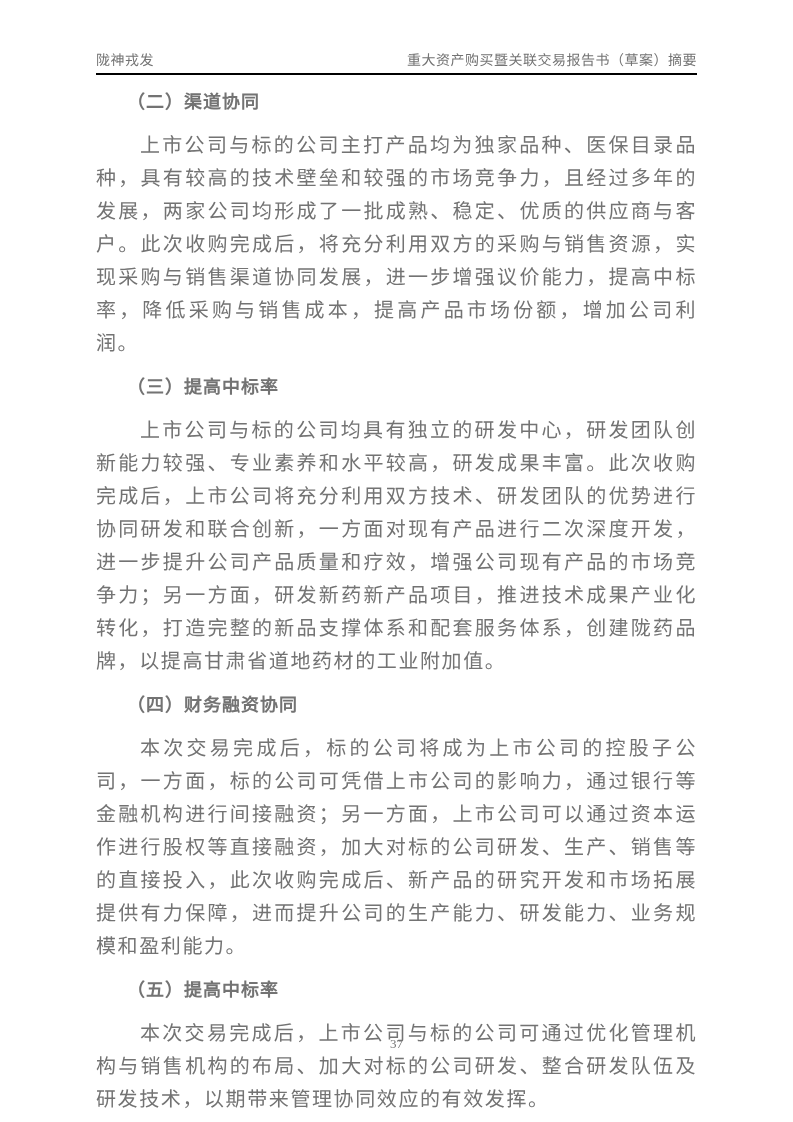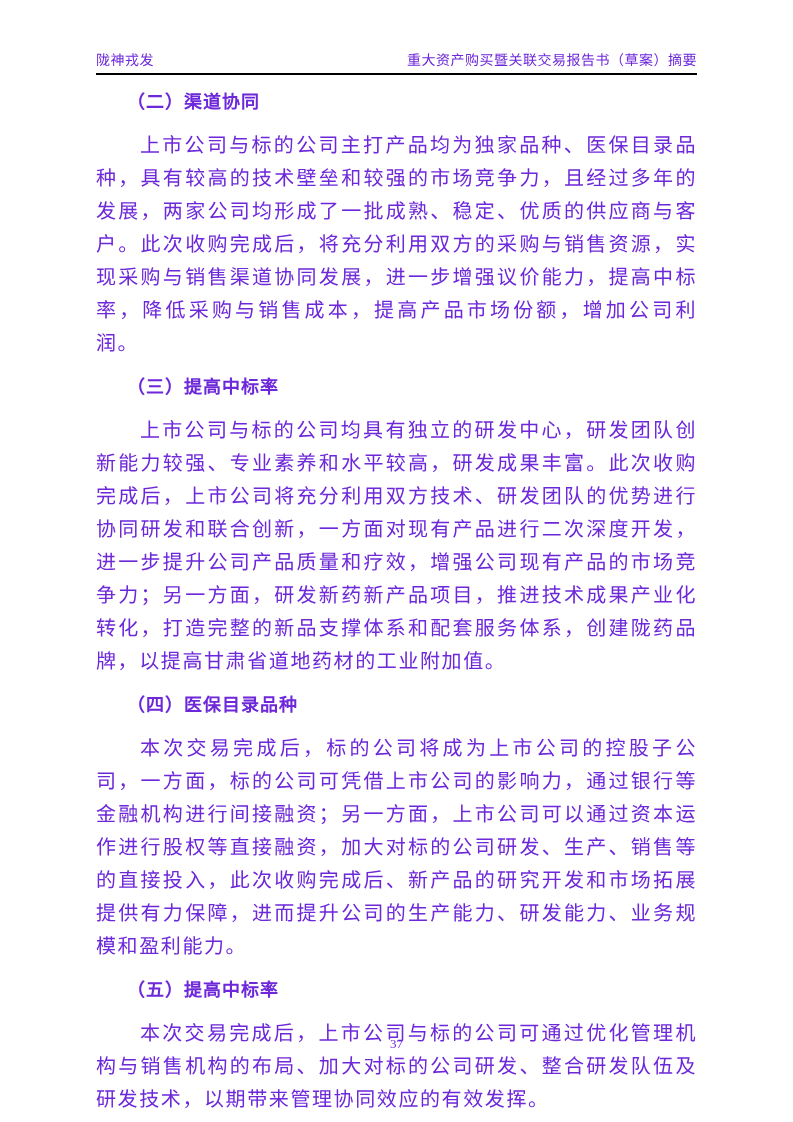--- a/index.html
+++ b/index.html
@@ -6,21 +6,21 @@
     margin: 0;
     padding: 0;
     background: #ffffff;
   }
   .page {
     position: relative;
     width: 793px;
     height: 1122px;
     margin: 0 auto;
     background: #ffffff;
-    color: #6d28d9;
+    color: #737373;
     overflow: hidden;
     box-sizing: border-box;
   }
   .content {
     margin: 0 96px;
     width: 601px;
   }
   
   .doc-header {
     padding-top: 53px;
@@ -84,21 +84,21 @@
       <h2 class="sec-heading first">（二）渠道协同</h2>
       <p class="body-para">上市公司与标的公司主打产品均为独家品种、医保目录品种，具有较高的技术壁垒和较强的市场竞争力，且经过多年的发展，两家公司均形成了一批成熟、稳定、优质的供应商与客户。此次收购完成后，将充分利用双方的采购与销售资源，实现采购与销售渠道协同发展，进一步增强议价能力，提高中标率，降低采购与销售成本，提高产品市场份额，增加公司利润。</p>
     </section>
 
     <section>
       <h2 class="sec-heading">（三）提高中标率</h2>
       <p class="body-para">上市公司与标的公司均具有独立的研发中心，研发团队创新能力较强、专业素养和水平较高，研发成果丰富。此次收购完成后，上市公司将充分利用双方技术、研发团队的优势进行协同研发和联合创新，一方面对现有产品进行二次深度开发，进一步提升公司产品质量和疗效，增强公司现有产品的市场竞争力；另一方面，研发新药新产品项目，推进技术成果产业化转化，打造完整的新品支撑体系和配套服务体系，创建陇药品牌，以提高甘肃省道地药材的工业附加值。</p>
     </section>
 
     <section>
-      <h2 class="sec-heading">（四）医保目录品种</h2>
+      <h2 class="sec-heading">（四）财务融资协同</h2>
       <p class="body-para">本次交易完成后，标的公司将成为上市公司的控股子公司，一方面，标的公司可凭借上市公司的影响力，通过银行等金融机构进行间接融资；另一方面，上市公司可以通过资本运作进行股权等直接融资，加大对标的公司研发、生产、销售等的直接投入，此次收购完成后、新产品的研究开发和市场拓展提供有力保障，进而提升公司的生产能力、研发能力、业务规模和盈利能力。</p>
     </section>
 
     <section>
       <h2 class="sec-heading">（五）提高中标率</h2>
       <p class="body-para">本次交易完成后，上市公司与标的公司可通过优化管理机构与销售机构的布局、加大对标的公司研发、整合研发队伍及研发技术，以期带来管理协同效应的有效发挥。</p>
     </section>
 
   </main>
 

